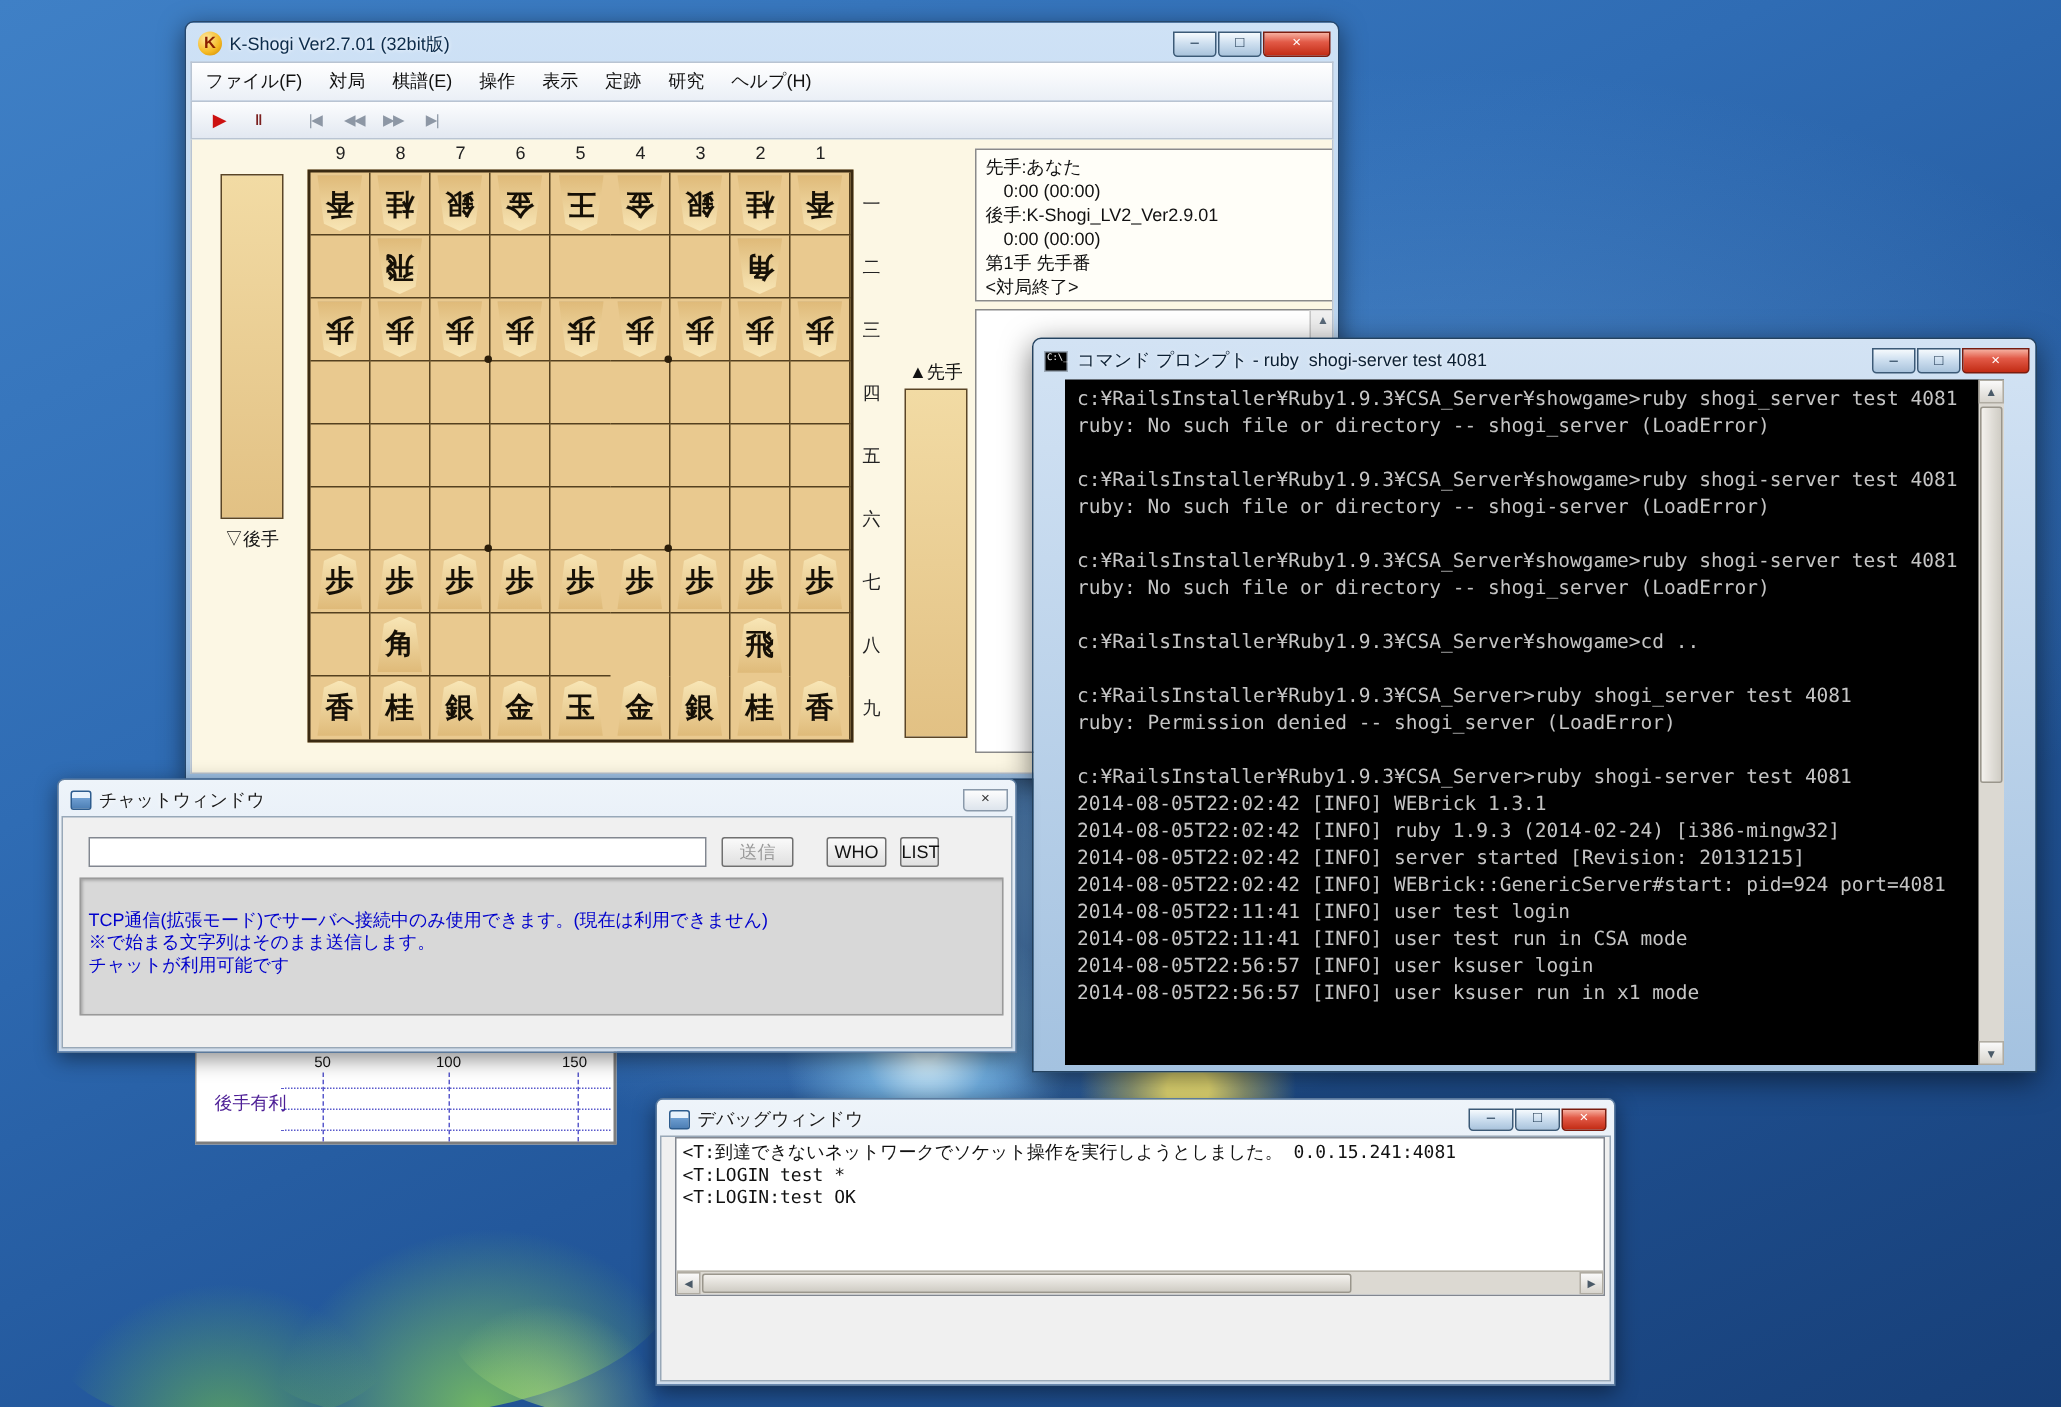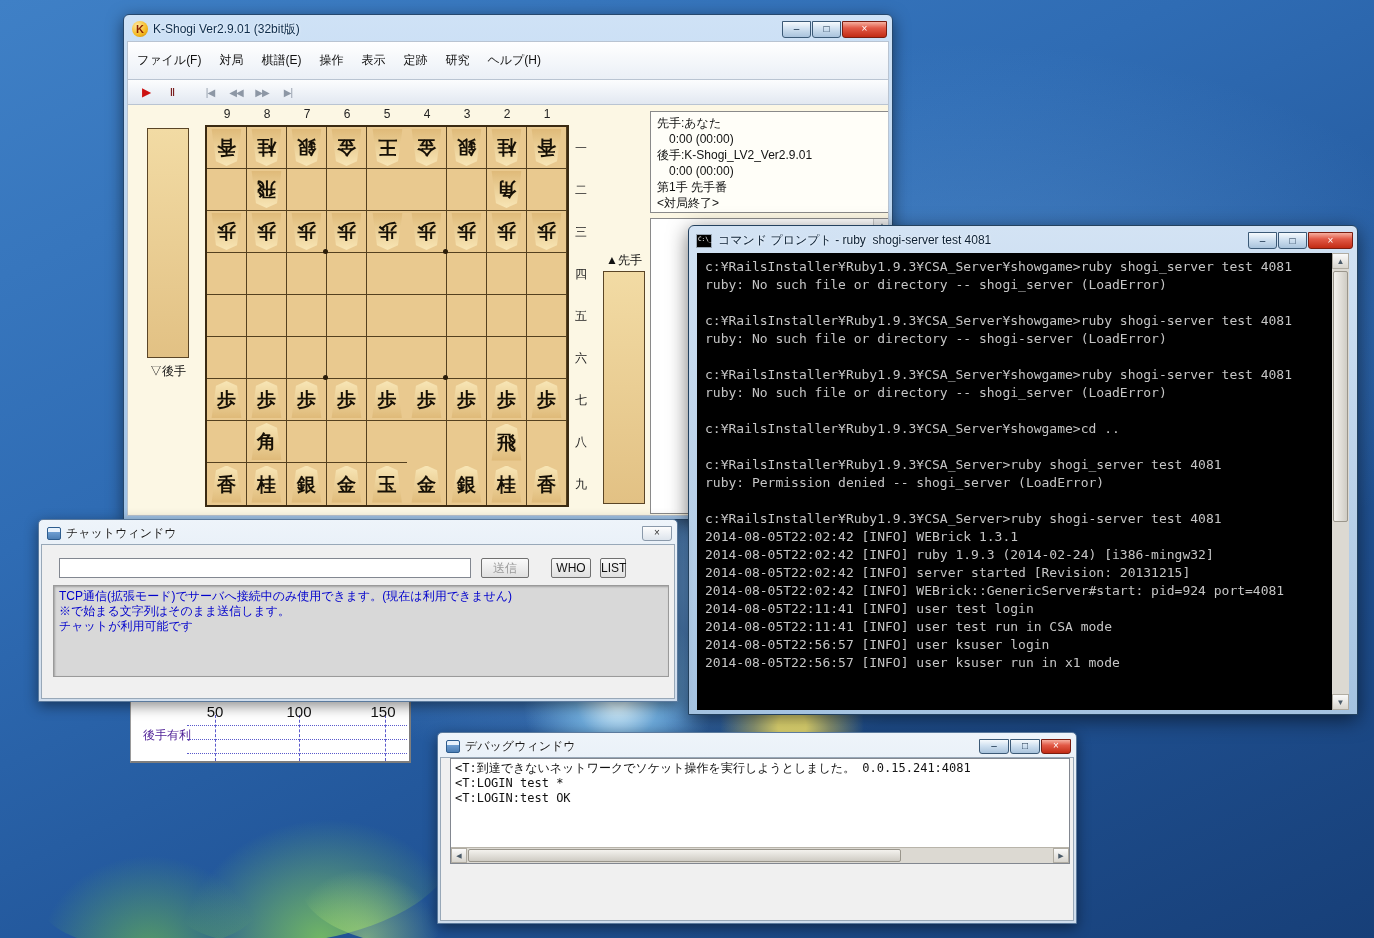--- a/index.html
+++ b/index.html
@@ -30,21 +30,21 @@
 
   
   #kshogi{left:123px;top:14px;width:770px;height:506px;z-index:10;
     background:linear-gradient(#cfe2f6,#9fc2e6);border:1px solid #26486e;border-radius:6px 6px 0 0;
     box-shadow:0 4px 16px rgba(0,0,0,.5);padding:0 3px 3px;display:flex;flex-direction:column}
   .titlebar{height:26px;display:flex;align-items:center;padding:2px 2px 0 5px;color:#0c2b4a;font-size:12px}
   .app-icon{width:16px;height:16px;border-radius:50%;margin-right:5px;flex:none;
     background:radial-gradient(circle at 35% 30%,#ffe9a0,#f5b921 60%,#c77f00);
     color:#8a1f00;font-weight:bold;font-size:11px;display:inline-flex;align-items:center;justify-content:center}
   .title-text{white-space:pre;text-shadow:0 0 3px #fff}
-  .menubar{height:38px;background:linear-gradient(#ffffff,#eaeff6);border:1px solid #b9c4d2;border-bottom:none;
+  .menubar{height:26px;background:linear-gradient(#ffffff,#eaeff6);border:1px solid #b9c4d2;border-bottom:none;
     display:flex;align-items:center;font-size:12px;color:#111}
   .menu-item{padding:0 9px;height:100%;display:inline-flex;align-items:center}
   .toolbar{height:26px;background:linear-gradient(#fcfdfe,#e2e8f1);border:1px solid #b9c4d2;display:flex;align-items:center;padding:0 6px}
   .tool-btn{min-width:24px;height:20px;margin-right:2px;display:inline-flex;align-items:center;justify-content:center;
     font-size:10px;letter-spacing:-1px;color:#8d97a5;border:1px solid transparent;border-radius:2px}
   .tool-btn:nth-child(2){margin-right:14px}
   .play-button{color:#cc1111;font-size:12px}
   .pause-button{color:#7a1f1f;font-weight:bold}
   .client{position:relative;flex:1;background:#fcf7e4;border:1px solid #b9c4d2;border-top:none;overflow:hidden}
 
@@ -80,21 +80,21 @@
   .vscroll .arrow{font-size:8px;color:#5a6a7a}
 
   
   #cmd{left:688px;top:225px;width:670px;height:490px;z-index:20;
     background:linear-gradient(#d3e3f4,#a4c2e0);border:1px solid #24425f;border-radius:6px 6px 0 0;
     box-shadow:0 5px 20px rgba(0,0,0,.55);display:flex;flex-direction:column}
   .cmd-titlebar{height:27px;display:flex;align-items:center;padding:2px 4px 0 7px;font-size:12px;color:#0b1f33}
   .cmd-icon{width:16px;height:14px;background:#000;border:1px solid #9aa7b5;color:#fff;
     font-family:"DejaVu Sans Mono",monospace;font-size:6px;line-height:6px;padding:1px;margin-right:6px;flex:none}
   .cmd-title{white-space:pre;text-shadow:0 0 3px #fff}
-  .console{flex:1;margin:0 8px 4px;background:#000;display:flex;overflow:hidden}
+  .console{flex:1;margin:0 21px 4px;background:#000;display:flex;overflow:hidden}
   .console-text{flex:1;padding:5px 2px 0 8px;font-family:"DejaVu Sans Mono",monospace;font-size:13px;line-height:18px;
     color:#c5c5c5;white-space:pre;overflow:hidden}
   .console-line{height:18px}
   .console-scroll{width:17px;background:#dcd9d2;display:flex;flex-direction:column;align-items:center;position:relative}
   .sb-arrow{height:16px;width:100%;display:flex;align-items:center;justify-content:center;font-size:8px;color:#4a5a68;
     background:linear-gradient(#fafafa,#d8d5ce);border:1px solid #b0aca2}
   .console-scroll .sb-bottom{position:absolute;bottom:0}
   .console-scroll .sb-thumb{position:absolute;top:18px;height:55%;width:15px;left:1px;
     background:linear-gradient(90deg,#f4f2ee,#cfccc4);border:1px solid #9a968c;border-radius:2px}
 
@@ -111,21 +111,21 @@
     background:linear-gradient(#fafafa,#e0e0e0);border:1px solid #707070;border-radius:2px}
 
   #chat{left:38px;top:519px;width:640px;height:183px;z-index:30}
   #chat .cap-close{background:linear-gradient(#fdfdfd,#dde4ec);color:#333;border-color:#8a99aa}
   .chat-input{position:absolute;left:17px;top:13px;width:412px;height:20px;border:1px solid #828790;background:#fff;
     font-size:12px;padding:0 4px}
   .send{position:absolute;left:439px;top:13px;width:48px;color:#9a9a9a}
   .who{position:absolute;left:509px;top:13px;width:40px}
   .listb{position:absolute;left:558px;top:13px;width:26px}
   .chat-info{position:absolute;left:11px;top:40px;width:616px;height:92px;background:#d8d8d8;
-    border:1px solid #9a9a9a;box-shadow:inset 1px 1px 2px rgba(0,0,0,.25);padding:3px 5px;
+    border:1px solid #9a9a9a;box-shadow:inset 1px 1px 2px rgba(0,0,0,.25);padding:20px 5px;
     font-size:12px;line-height:15px;color:#0000cc}
 
   #debug{left:437px;top:732px;width:640px;height:192px;z-index:40}
   .debug-log-wrap{position:absolute;left:9px;top:0;width:620px;height:106px;background:#fff;border:1px solid #828790;
     display:flex;flex-direction:column;overflow:hidden}
   .debug-log{flex:1;padding:2px 4px;font-family:"DejaVu Sans Mono",monospace;font-size:12px;line-height:15px;color:#111;white-space:pre}
   .hscroll{height:16px;background:#dcd9d2;display:flex;align-items:center;position:relative;border-top:1px solid #b8b4aa}
   .hscroll .sb-arrow{width:16px;height:100%;font-size:7px}
   .hscroll .right{position:absolute;right:0}
   .hthumb{position:absolute;left:17px;width:70%;height:13px;top:1px;
@@ -133,38 +133,38 @@
   .debug-controls{position:absolute;left:0;top:132px;width:100%;height:22px;font-size:12px;color:#111}
   .cmd-label{position:absolute;left:18px;top:4px}
   .debug-input{position:absolute;left:68px;top:0;width:250px;height:20px;border:1px solid #828790;background:#fff;font-size:12px;padding:0 4px}
   .btn-eng1{position:absolute;left:325px;top:0;width:107px}
   .btn-remote{position:absolute;left:438px;top:0;width:112px}
   .btn-clear{position:absolute;left:558px;top:0;width:68px}
 
   
   #graph{left:130px;top:700px;width:281px;height:63px;z-index:15;background:#fff;
     border:1px solid #9a9a9a;border-right:2px solid #7e7e7e;border-bottom:2px solid #7e7e7e}
-  .graph-tick{position:absolute;top:2px;width:36px;text-align:center;font-size:15px;color:#111}
+  .graph-tick{position:absolute;top:2px;width:36px;text-align:center;font-size:10px;color:#111}
   .dash-v{position:absolute;top:14px;height:46px;width:0;border-left:1px dashed #5a5acc}
   .dash-h{position:absolute;left:56px;right:2px;height:0;border-top:1px dotted #5a5acc}
   .graph-label{position:absolute;left:12px;top:26px;font-size:12px;color:#4c1d95}
 </style>
 </head>
 <body>
 
 <div class="desktop">
   <div class="grass g1"></div>
   <div class="grass g2"></div>
   <div class="grass g3"></div>
 </div>
 
 <div class="win" id="kshogi">
   <div class="titlebar">
     <span class="app-icon">K</span>
-    <span class="title-text">K-Shogi Ver2.9.01 (32bit版)</span>
+    <span class="title-text">K-Shogi Ver2.7.01 (32bit版)</span>
     <span class="caption">
         <span class="cap-btn cap-minimize">–</span>
         <span class="cap-btn cap-maximize">□</span>
         <span class="cap-btn cap-close">×</span>
       </span>
   </div>
   <div class="menubar">
       <span class="menu-item">ファイル(F)</span>
       <span class="menu-item">対局</span>
       <span class="menu-item">棋譜(E)</span>

